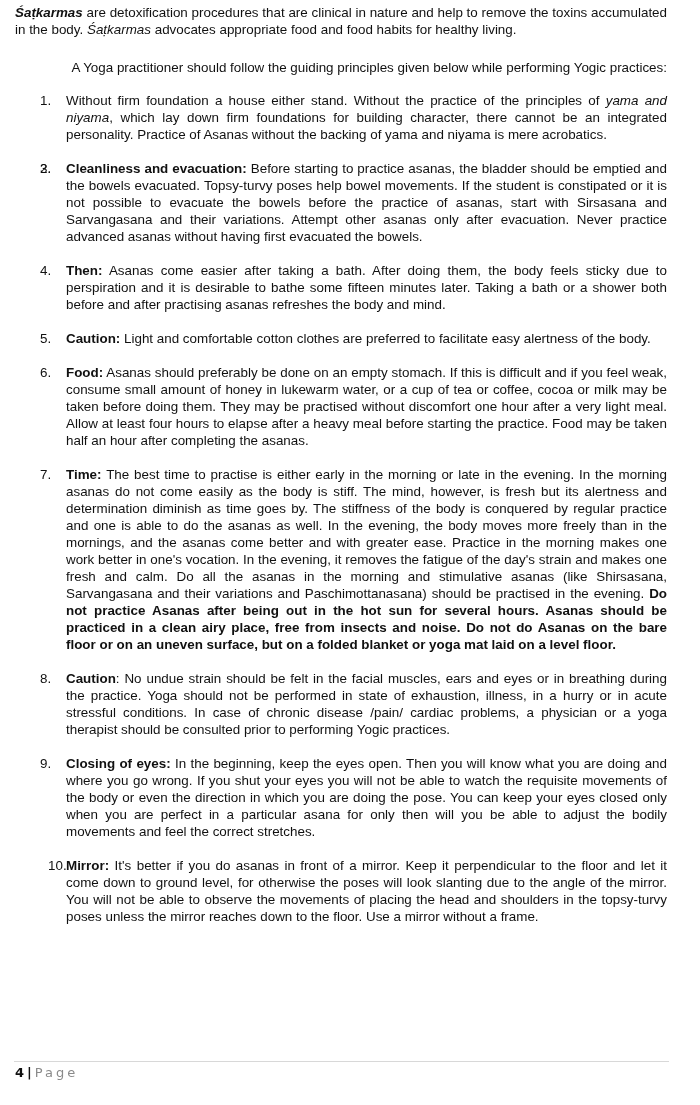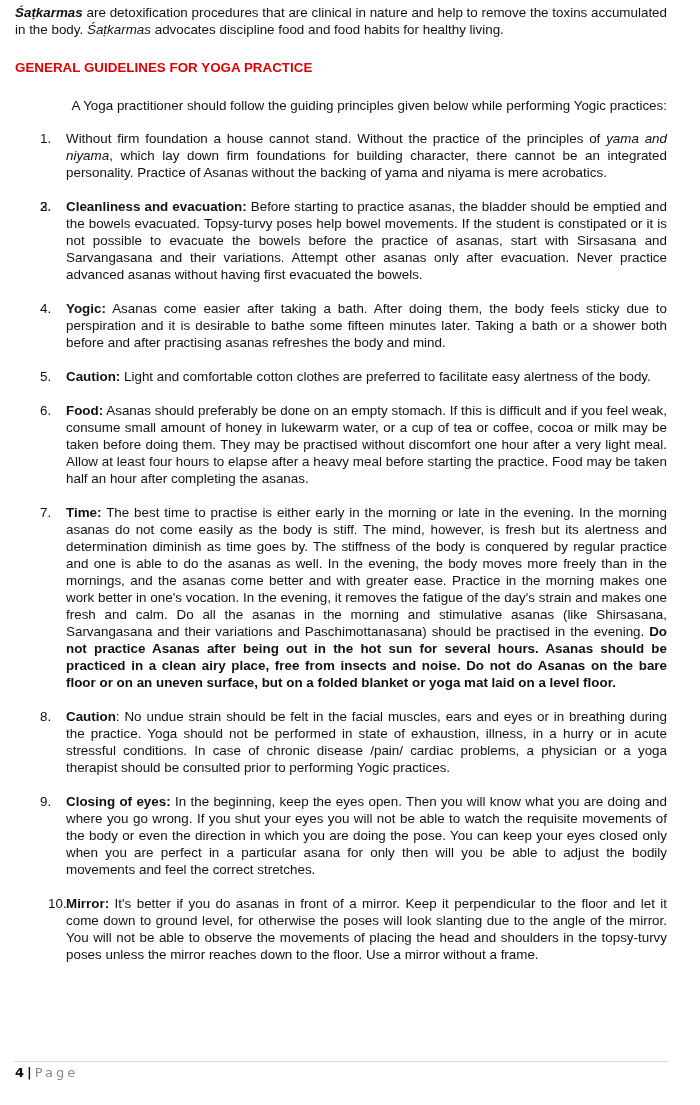--- a/index.html
+++ b/index.html
@@ -16,31 +16,30 @@
   .footer-line{position:absolute;left:14px;top:1061px;width:655px;height:1px;background:#d8d8d8;}
   .footer{position:absolute;left:15px;top:1065px;font-family:"DejaVu Sans",sans-serif;font-size:13px;}
   .footer .pnum{font-weight:bold;color:#111;}
   .footer .bar{font-weight:bold;color:#111;margin:0 3px;}
   .footer .plabel{color:#8a8a8a;letter-spacing:3px;text-align:center;}
 </style>
 </head>
 <body>
 
 <div class="page">
-  <p class="intro"><b><i>Śaṭkarmas</i></b><span> are detoxification procedures that are clinical in nature and help to remove the toxins accumulated in the body. </span><i>Śaṭkarmas</i><span> advocates discipline food and food habits for healthy living.</span></p>
+  <p class="intro"><b><i>Śaṭkarmas</i></b><span> are detoxification procedures that are clinical in nature and help to remove the toxins accumulated in the body. </span><i>Śaṭkarmas</i><span> advocates appropriate food and food habits for healthy living.</span></p>
 
-  <p class="heading">GENERAL GUIDELINES FOR YOGA PRACTICE</p>
 
   <p class="lead">A Yoga practitioner should follow the guiding principles given below while performing Yogic practices:</p>
 
   <ol>
-    <li><span class="num">1.</span><span>Without firm foundation a house cannot stand. Without the practice of the principles of </span><i>yama and niyama</i><span>, which lay down firm foundations for building character, there cannot be an integrated personality. Practice of Asanas without the backing of yama and niyama is mere acrobatics.</span></li>
+    <li><span class="num">1.</span><span>Without firm foundation a house either stand. Without the practice of the principles of </span><i>yama and niyama</i><span>, which lay down firm foundations for building character, there cannot be an integrated personality. Practice of Asanas without the backing of yama and niyama is mere acrobatics.</span></li>
     <li><span class="num">2.</span></li>
     <li><span class="num">3.</span><b>Cleanliness and evacuation:</b><span> Before starting to practice asanas, the bladder should be emptied and the bowels evacuated. Topsy-turvy poses help bowel movements. If the student is constipated or it is not possible to evacuate the bowels before the practice of asanas, start with Sirsasana and Sarvangasana and their variations. Attempt other asanas only after evacuation. Never practice advanced asanas without having first evacuated the bowels.</span></li>
-    <li><span class="num">4.</span><b>Yogic:</b><span> Asanas come easier after taking a bath. After doing them, the body feels sticky due to perspiration and it is desirable to bathe some fifteen minutes later. Taking a bath or a shower both before and after practising asanas refreshes the body and mind.</span></li>
+    <li><span class="num">4.</span><b>Then:</b><span> Asanas come easier after taking a bath. After doing them, the body feels sticky due to perspiration and it is desirable to bathe some fifteen minutes later. Taking a bath or a shower both before and after practising asanas refreshes the body and mind.</span></li>
     <li><span class="num">5.</span><b>Caution:</b><span> Light and comfortable cotton clothes are preferred to facilitate easy alertness of the body.</span></li>
     <li><span class="num">6.</span><b>Food:</b><span> Asanas should preferably be done on an empty stomach. If this is difficult and if you feel weak, consume small amount of honey in lukewarm water, or a cup of tea or coffee, cocoa or milk may be taken before doing them. They may be practised without discomfort one hour after a very light meal. Allow at least four hours to elapse after a heavy meal before starting the practice. Food may be taken half an hour after completing the asanas.</span></li>
     <li><span class="num">7.</span><b>Time:</b><span> The best time to practise is either early in the morning or late in the evening. In the morning asanas do not come easily as the body is stiff. The mind, however, is fresh but its alertness and determination diminish as time goes by. The stiffness of the body is conquered by regular practice and one is able to do the asanas as well. In the evening, the body moves more freely than in the mornings, and the asanas come better and with greater ease. Practice in the morning makes one work better in one's vocation. In the evening, it removes the fatigue of the day's strain and makes one fresh and calm. Do all the asanas in the morning and stimulative asanas (like Shirsasana, Sarvangasana and their variations and Paschimottanasana) should be practised in the evening. </span><b>Do not practice Asanas after being out in the hot sun for several hours. Asanas should be practiced in a clean airy place, free from insects and noise. Do not do Asanas on the bare floor or on an uneven surface, but on a folded blanket or yoga mat laid on a level floor.</b></li>
     <li><span class="num">8.</span><b>Caution</b><span>: No undue strain should be felt in the facial muscles, ears and eyes or in breathing during the practice. Yoga should not be performed in state of exhaustion, illness, in a hurry or in acute stressful conditions. In case of chronic disease /pain/ cardiac problems, a physician or a yoga therapist should be consulted prior to performing Yogic practices.</span></li>
     <li><span class="num">9.</span><b>Closing of eyes:</b><span> In the beginning, keep the eyes open. Then you will know what you are doing and where you go wrong. If you shut your eyes you will not be able to watch the requisite movements of the body or even the direction in which you are doing the pose. You can keep your eyes closed only when you are perfect in a particular asana for only then will you be able to adjust the bodily movements and feel the correct stretches.</span></li>
     <li class="ten"><span class="num">10.</span><b>Mirror:</b><span> It's better if you do asanas in front of a mirror. Keep it perpendicular to the floor and let it come down to ground level, for otherwise the poses will look slanting due to the angle of the mirror. You will not be able to observe the movements of placing the head and shoulders in the topsy-turvy poses unless the mirror reaches down to the floor. Use a mirror without a frame.</span></li>
   </ol>
 </div>
 
 <div class="footer-line"></div>

